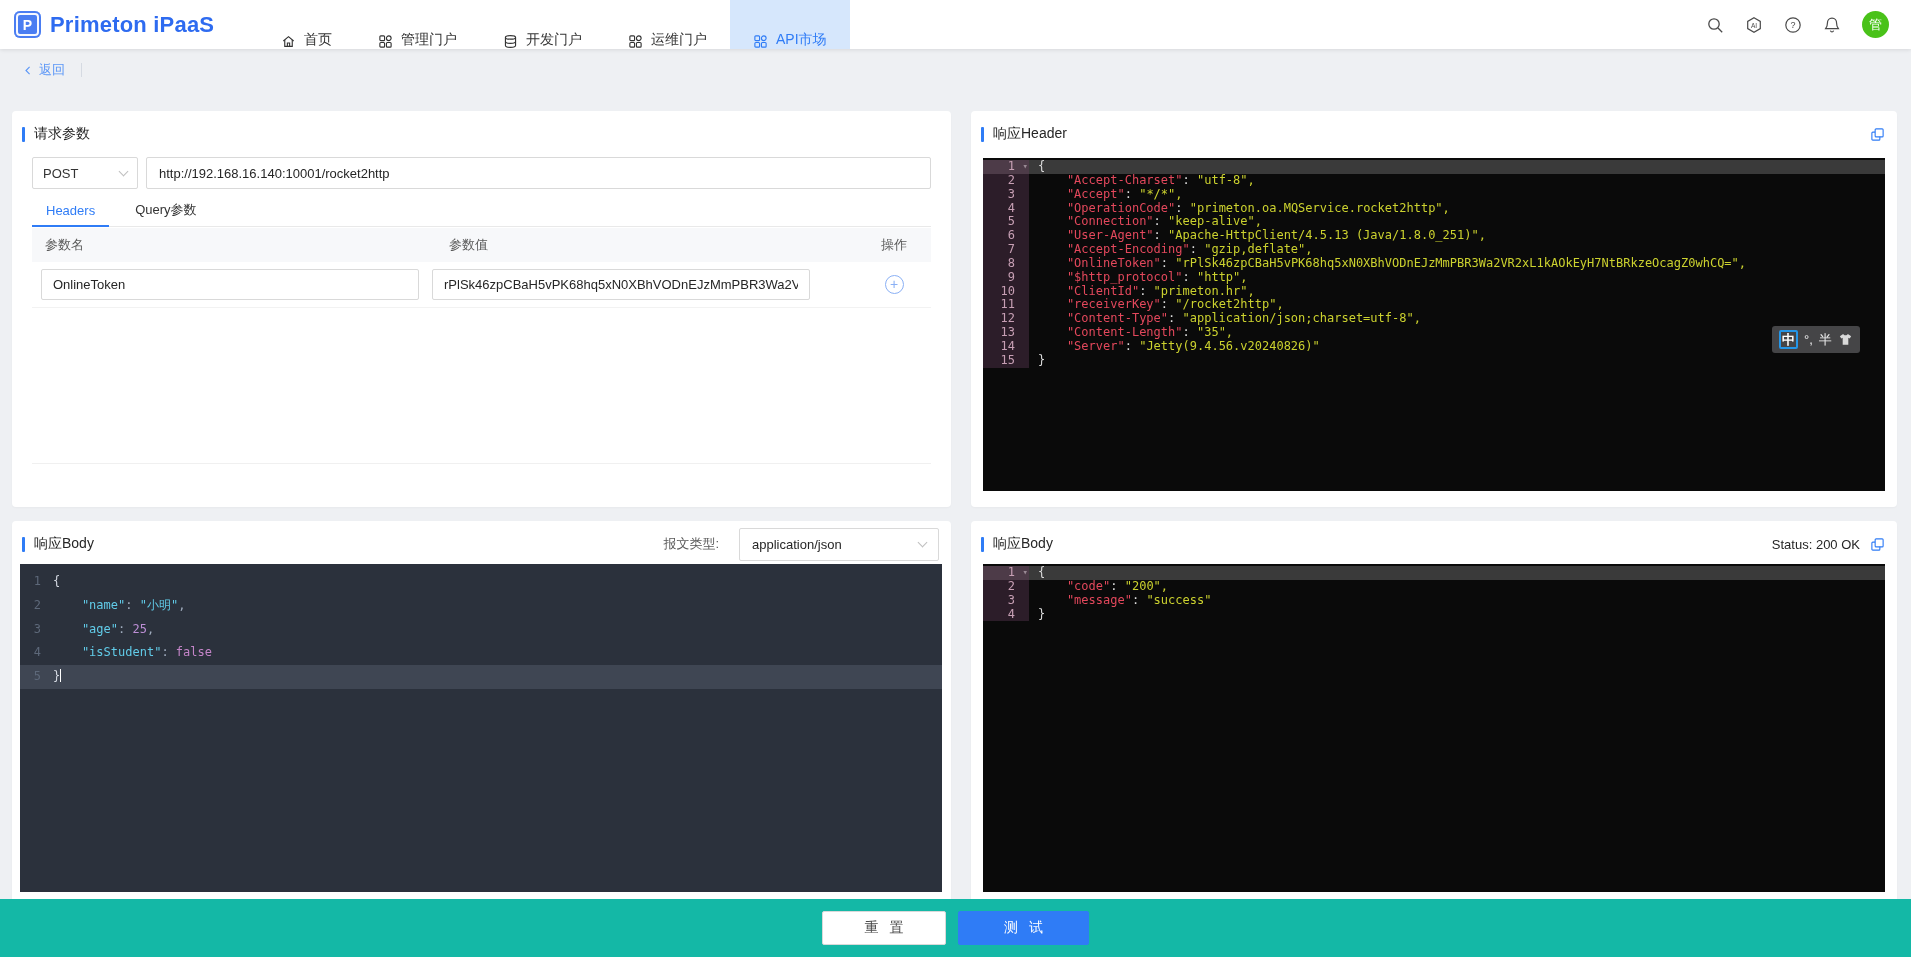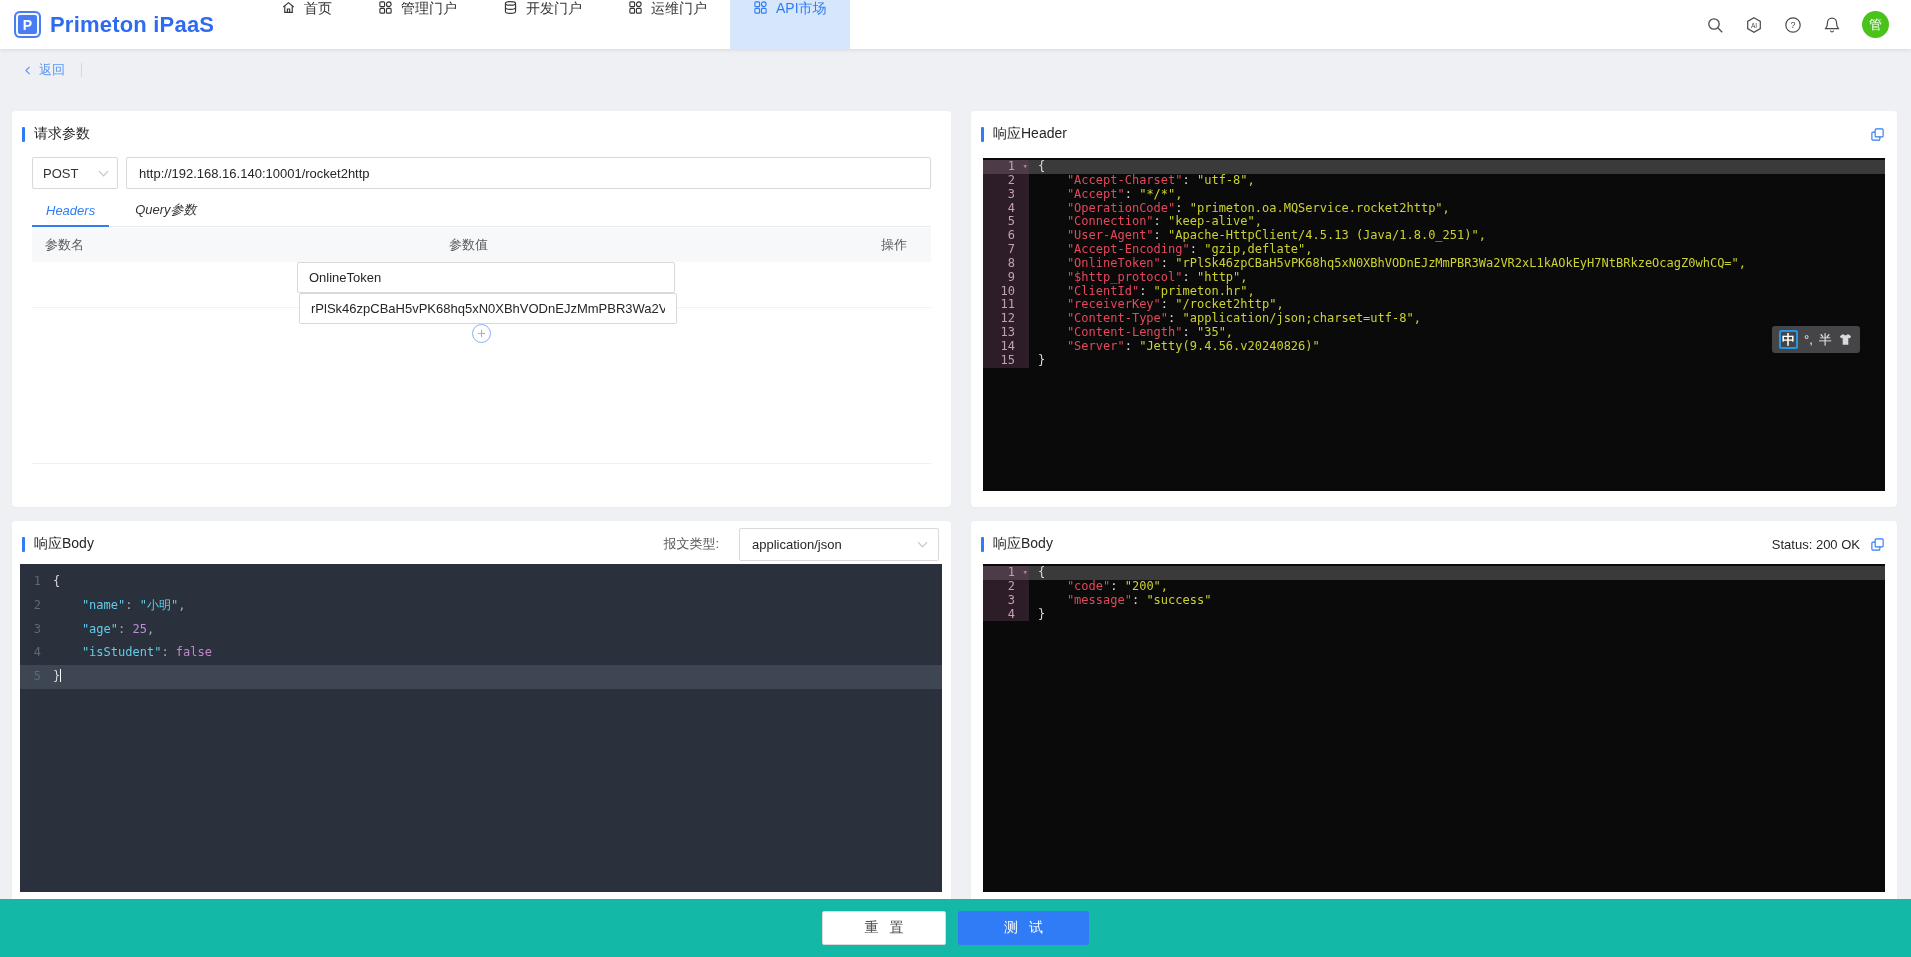--- a/index.html
+++ b/index.html
@@ -21,21 +21,21 @@
   }
   .brand { display:flex; align-items:center; gap:9px; padding-left:14px; width:258px; }
   .logo {
     width:27px; height:27px; border-radius:6px; background:#4a7df2;
     color:#fff; font-weight:bold; font-size:14px;
     display:flex; align-items:center; justify-content:center;
     box-shadow: inset 0 0 0 2px #4a7df2, inset 0 0 0 4px rgba(255,255,255,.95);
   }
   .brand-text { font-size:22px; font-weight:bold; color:#2e6bf0; letter-spacing:.2px; }
   .nav-items { display:flex; height:49px; }
-  .nav-item { height:49px; display:flex; align-items:flex-start; gap:8px; padding:0 23px; font-size:14px; color:#333; cursor:pointer; }
+  .nav-item { height:49px; display:flex; align-items:flex-end; gap:8px; padding:0 23px; font-size:14px; color:#333; cursor:pointer; }
   .nav-item .nav-ico svg { width:15px; height:15px; }
   .nav-item.active { background:#d6e7fc; color:#2f7cf6; }
   .topnav-right { margin-left:auto; display:flex; align-items:center; gap:21px; padding-right:22px; }
   .tool-ico { cursor:pointer; }
   .tool-ico svg { width:18px; height:18px; }
   .avatar {
     width:27px; height:27px; border-radius:50%; background:#49c219; color:#fff;
     font-size:13px; display:flex; align-items:center; justify-content:center; cursor:pointer;
   }
 
@@ -54,34 +54,34 @@
   .card-head { display:flex; align-items:center; height:34px; margin:6px 12px 0 10px; }
   .blue-bar { width:3px; height:15px; background:#2f7cf6; border-radius:1px; margin-right:9px; flex:none; }
   .card-title { font-size:14px; color:#262626; }
   .head-right { margin-left:auto; display:flex; align-items:center; gap:10px; }
   .status-text { font-size:13px; color:#262626; }
   .copy-ico { cursor:pointer; } .copy-ico svg { width:15px; height:15px; }
 
   
   .method-row { position:absolute; left:20px; right:20px; top:46px; height:32px; display:flex; gap:8px; }
   .select { border:1px solid #d9d9d9; border-radius:2px; background:#fff; display:flex; align-items:center; font-size:13px; color:#333; cursor:pointer; }
-  .method-select { width:86px; padding:0 10px; justify-content:space-between; }
+  .method-select { width:106px; padding:0 10px; justify-content:space-between; }
   .chev { width:7px; height:7px; border-right:1.4px solid #bfbfbf; border-bottom:1.4px solid #bfbfbf; transform:rotate(45deg); margin-top:-4px; flex:none; }
   .url-input { flex:1; height:32px; border:1px solid #d9d9d9; border-radius:2px; padding:0 12px; font-size:13px; color:#262626; outline:none; font-family:"Liberation Sans",sans-serif; }
 
   .tabs { position:absolute; left:20px; right:20px; top:84px; height:32px; border-bottom:1px solid #e9e9e9; display:flex; }
-  .tab { padding:0 14px; height:32px; display:flex; align-items:center; font-size:13px; color:#333; cursor:pointer; border-bottom:2px solid transparent; margin-right:12px;font-style:italic; }
+  .tab { padding:0 14px; height:32px; display:flex; align-items:center; font-size:13px; color:#333; cursor:pointer; border-bottom:2px solid transparent; margin-right:12px; }
   .tab.active { color:#2f7cf6; border-bottom-color:#2f7cf6; }
 
   .param-table { position:absolute; left:20px; right:20px; top:117px; }
   .thead { height:34px; background:#f7f8fa; display:flex; align-items:center; font-size:13px; color:#595959; }
   .col-name  { width:404px; padding-left:13px; flex:none; }
   .col-value { flex:1; padding-left:13px; }
   .col-action{ width:74px; text-align:center; flex:none; }
-  .trow { height:46px; display:flex; align-items:center; border-bottom:1px solid #f2f2f2;flex-direction:column; }
+  .trow { height:46px; display:flex; align-items:center; border-bottom:1px solid #f2f2f2; }
   .row-input { height:31px; border:1px solid #d9d9d9; border-radius:2px; padding:0 11px; font-size:13px; color:#262626; outline:none; font-family:"Liberation Sans",sans-serif; }
   .name-input  { width:378px; margin-left:9px;  flex:none; }
   .value-cell  { flex:1; } 
   .value-input { width:378px; margin-left:13px; }
   .plus-btn { display:inline-block; width:19px; height:19px; border-radius:50%; border:1px solid #8ab0f5; color:#8ab0f5; font-size:14px; line-height:16px; text-align:center; cursor:pointer; }
   .card-divider { position:absolute; left:20px; right:20px; top:352px; height:1px; background:#f0f0f0; }
 
   
   .code-wrap { position:absolute; overflow:hidden; font-family:"DejaVu Sans Mono", monospace; }
   .editor-dark { background:#0a0a0a; padding-top:2px; }

